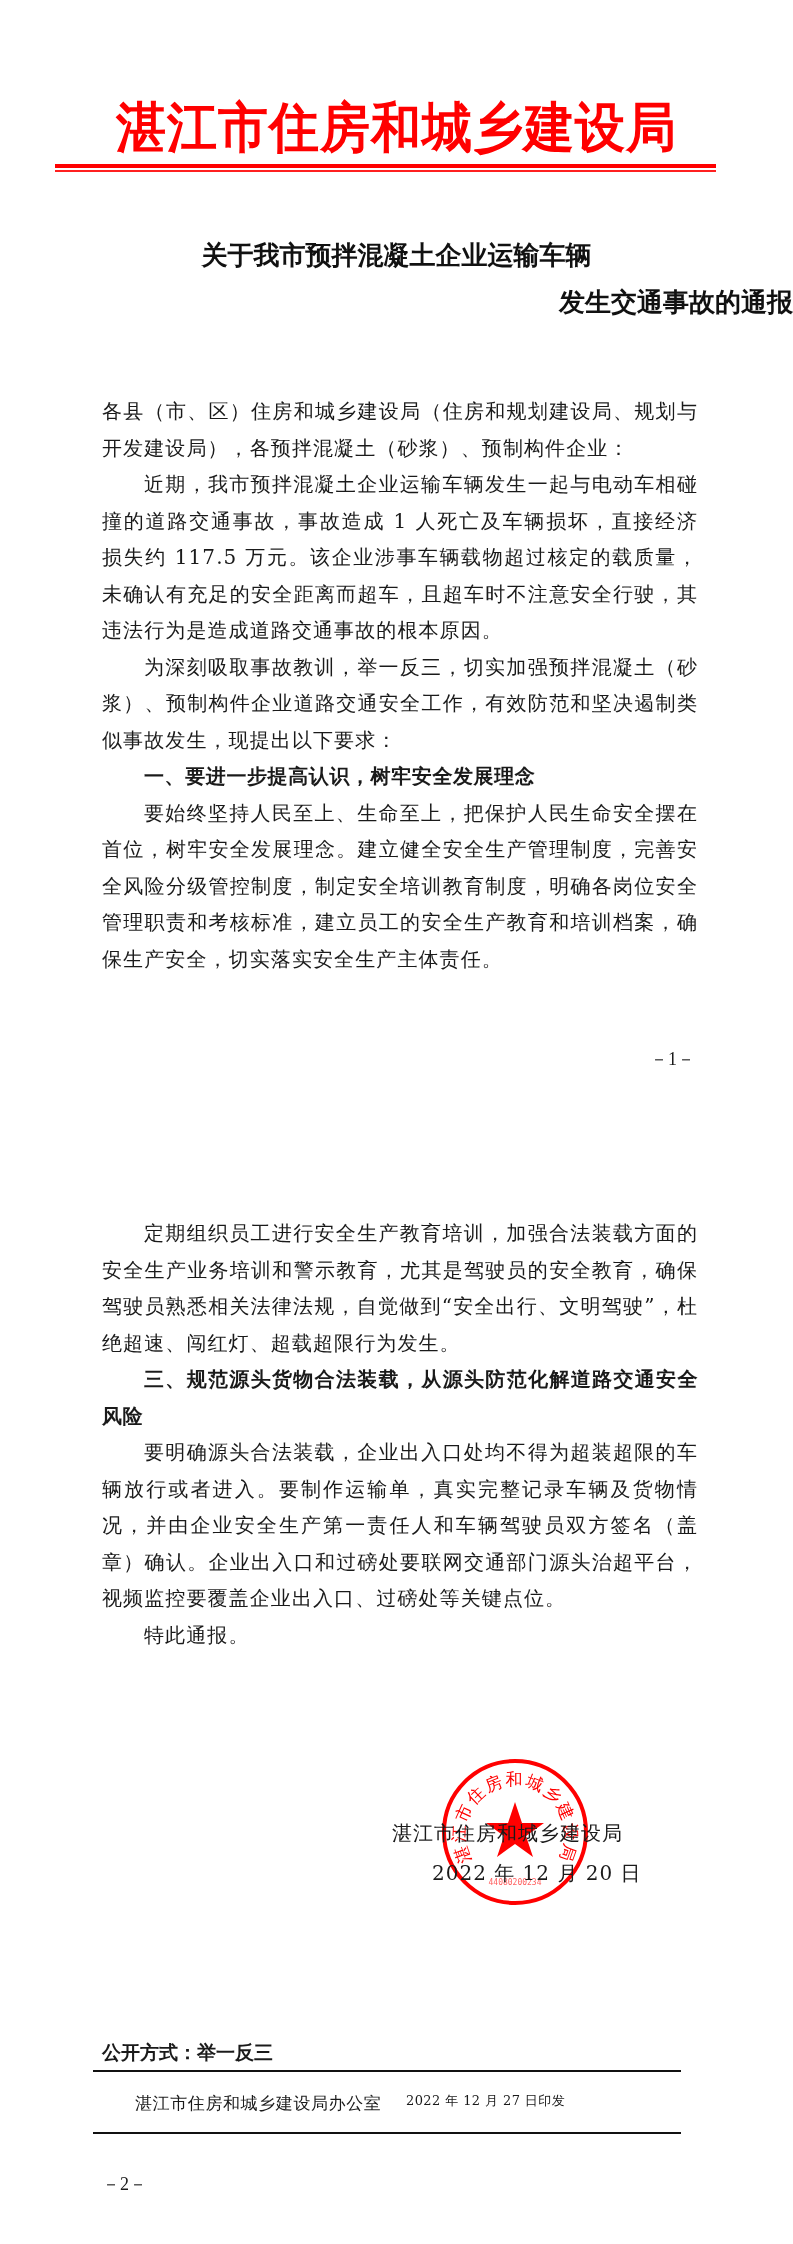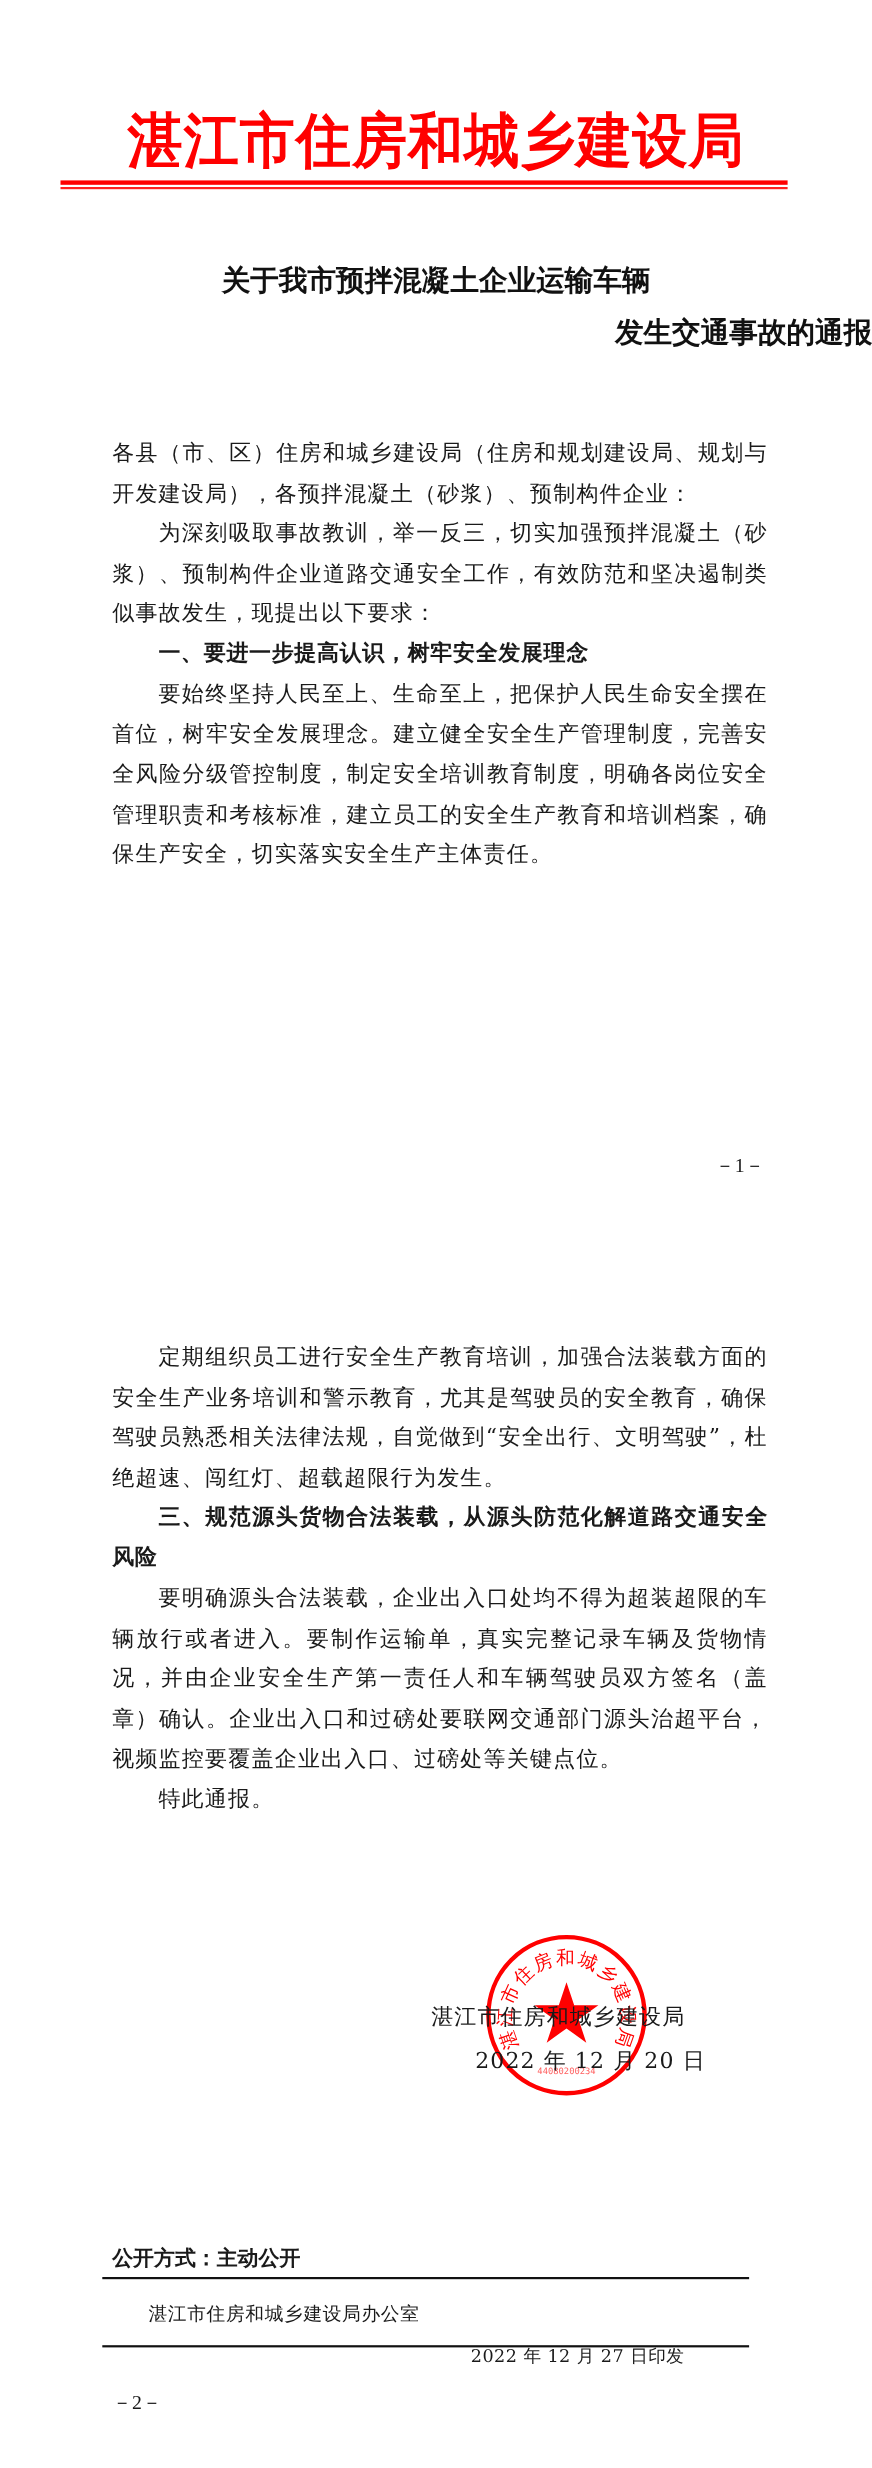--- a/index.html
+++ b/index.html
@@ -19,34 +19,35 @@
   .indent { text-indent: 42px; }
   .heading { font-family: Liberation Sans, sans-serif; font-weight: bold;
              font-size: 20px; text-indent: 42px; letter-spacing: 0.6px; }
   .pagenum { font-size: 18px; font-family: "Liberation Serif", serif; white-space: nowrap; }
   .sig { font-size: 20px; white-space: nowrap; letter-spacing: 1px; }
   .seal { left: 440px; top: 1757px; width: 150px; height: 150px; }
   .disclosure { left: 102px; top: 2040px; font-family: "DejaVu Sans", sans-serif; font-weight: bold;
                 font-size: 19px; white-space: nowrap; }
   .foot-rule { left: 93px; width: 588px; height: 1.5px; background: #111; }
   .print-line { left: 135px; top: 2092px; font-size: 17px; white-space: nowrap; letter-spacing: 0.6px; }
-  .print-date { left: 428px; top: 2092px; font-size: 16px; white-space: nowrap; letter-spacing: 0.4px; margin-top: 40px; }
+  .print-date { left: 406px; top: 2092px; font-size: 13px; white-space: nowrap; letter-spacing: 0.4px; }
 </style>
 </head>
 <body>
 
 <div class="abs red-title">湛江市住房和城乡建设局</div>
 <div class="abs rule-thick"></div>
 <div class="abs rule-thin"></div>
 
 <div class="abs doc-title" style="top:238px;">关于我市预拌混凝土企业运输车辆</div>
 <div class="abs doc-title" style="top:285px;text-align:right;">发生交通事故的通报</div>
 
 <div class="abs body-block" style="top:361px;margin-top:32px;">
   <p>各县（市、区）住房和城乡建设局（住房和规划建设局、规划与开发建设局），各预拌混凝土（砂浆）、预制构件企业：</p>
+  <p class="indent">近期，我市预拌混凝土企业运输车辆发生一起与电动车相碰撞的道路交通事故，事故造成 1 人死亡及车辆损坏，直接经济损失约 117.5 万元。该企业涉事车辆载物超过核定的载质量，未确认有充足的安全距离而超车，且超车时不注意安全行驶，其违法行为是造成道路交通事故的根本原因。</p>
   <p class="indent">为深刻吸取事故教训，举一反三，切实加强预拌混凝土（砂浆）、预制构件企业道路交通安全工作，有效防范和坚决遏制类似事故发生，现提出以下要求：</p>
   <p class="heading">一、要进一步提高认识，树牢安全发展理念</p>
   <p class="indent">要始终坚持人民至上、生命至上，把保护人民生命安全摆在首位，树牢安全发展理念。建立健全安全生产管理制度，完善安全风险分级管控制度，制定安全培训教育制度，明确各岗位安全管理职责和考核标准，建立员工的安全生产教育和培训档案，确保生产安全，切实落实安全生产主体责任。</p>
 </div>
 
 <div class="abs pagenum" style="left:650px; top:1047px;">－1－</div>
 
 <div class="abs body-block" style="top:1215px;">
   <p class="indent">定期组织员工进行安全生产教育培训，加强合法装载方面的安全生产业务培训和警示教育，尤其是驾驶员的安全教育，确保驾驶员熟悉相关法律法规，自觉做到“安全出行、文明驾驶”，杜绝超速、闯红灯、超载超限行为发生。</p>
   <p class="heading">三、规范源头货物合法装载，从源头防范化解道路交通安全风险</p>
@@ -64,19 +65,19 @@
       <textPath href="#sealArc" startOffset="50%" text-anchor="middle">湛江市住房和城乡建设局</textPath>
     </text>
     <polygon points="75,45 82,66 104,66 86,79 93,100 75,87 57,100 64,79 46,66 68,66" fill="#ff0000"></polygon>
     <text x="75" y="128" font-size="8" fill="#ff6060" text-anchor="middle" font-family="DejaVu Sans Mono, monospace">44080200234</text>
   </svg>
 </div>
 
 <div class="abs sig" style="left:392px; top:1820px;">湛江市住房和城乡建设局</div>
 <div class="abs sig" style="left:432px; top:1860px;">2022 年 12 月 20 日</div>
 
-<div class="abs disclosure">公开方式：主动公开</div>
+<div class="abs disclosure">公开方式：举一反三</div>
 <div class="abs foot-rule" style="top:2070px;"></div>
 <div class="abs print-line">湛江市住房和城乡建设局办公室</div>
 <div class="abs print-date">2022 年 12 月 27 日印发</div>
 <div class="abs foot-rule" style="top:2132px;"></div>
 
 <div class="abs pagenum" style="left:102px; top:2172px;">－2－</div>
 
 </body></html>

